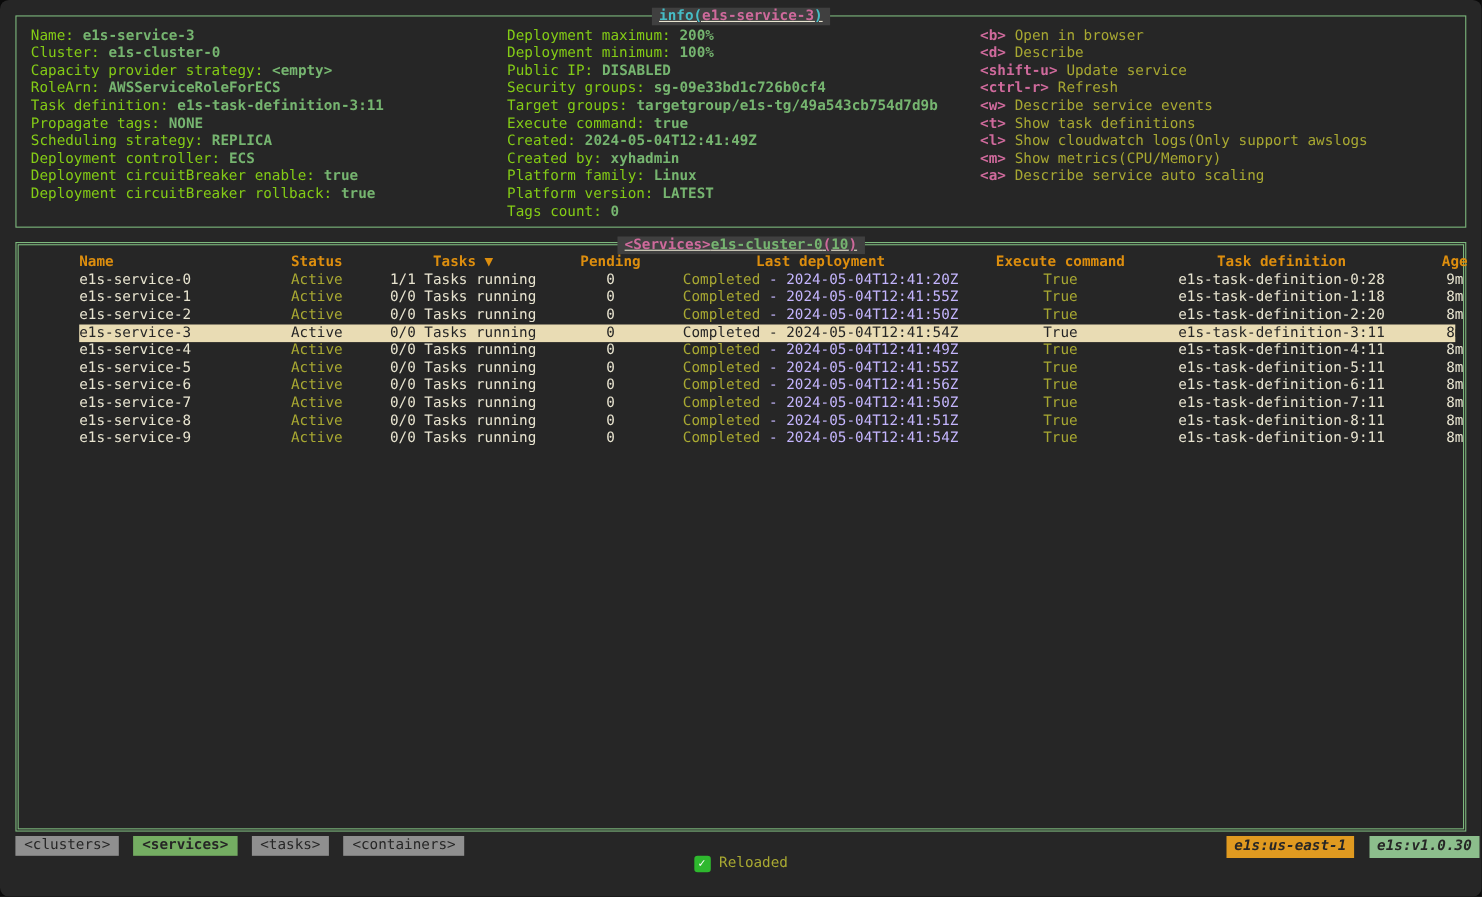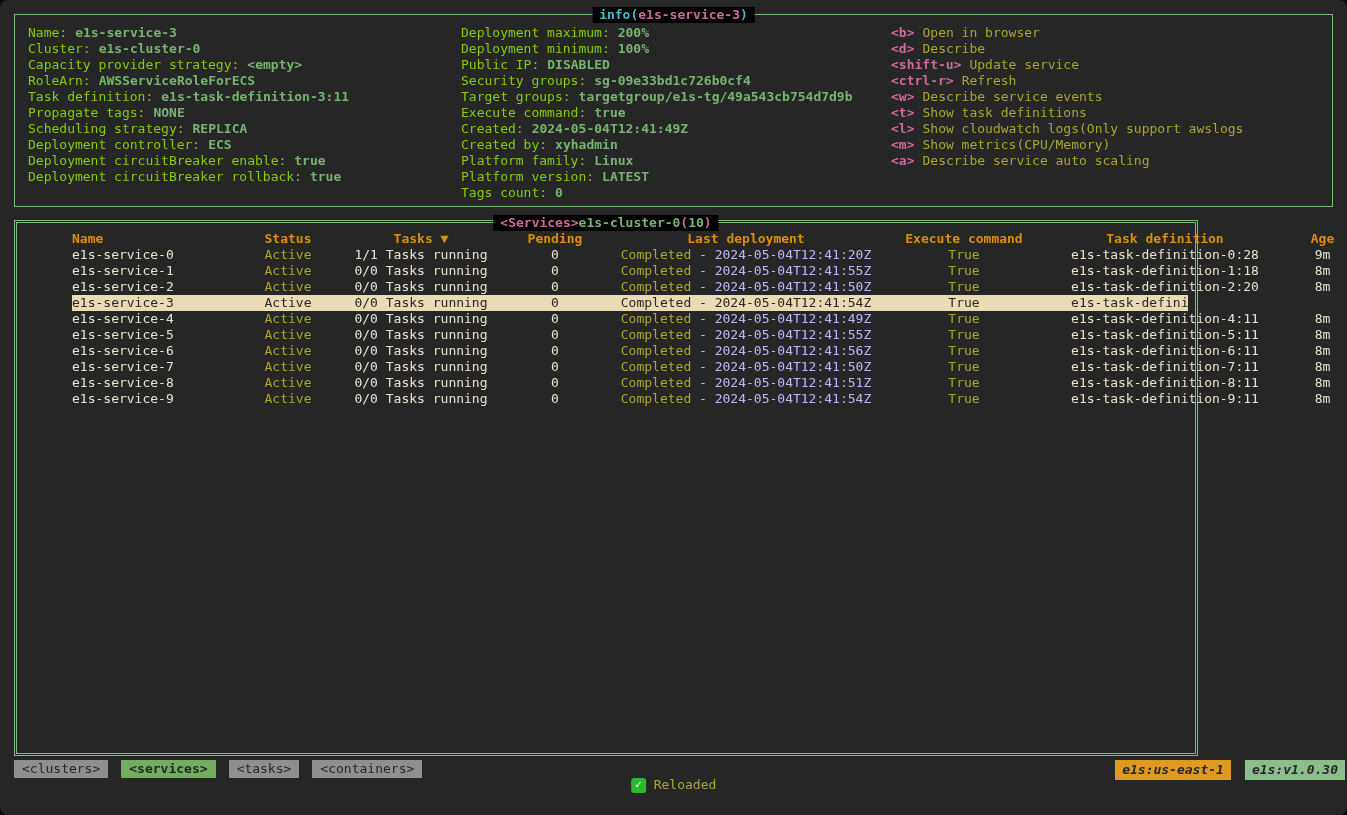--- a/index.html
+++ b/index.html
@@ -5,24 +5,24 @@
   * { box-sizing: border-box; margin: 0; padding: 0; }
   body { background: #0a0a0a; font-family: "DejaVu Sans Mono", "Liberation Mono", monospace; }
   .screen {
     position: relative; width: 1347px; height: 815px;
     background: #262626; border-radius: 8px; overflow: hidden;
     font-size: 13px; line-height: 16px; color: #e8e4d0;
   }
   
   .panel { position: absolute; border-color: #7db87d; }
   .info-panel { left: 14px; top: 14px; width: 1319px; height: 193px; border: 1px solid #7db87d; }
-  .services-panel { left: 14px; top: 220px; width: 1184px; height: 536px; border: 3px double #7db87d; }
+  .services-panel { left: 14px; top: 220px; width: 1319px; height: 536px; border: 3px double #7db87d; }
   .panel-title {
     position: absolute; top: -8px; left: 50%; transform: translateX(-50%);
-    background: #000000; padding: 0 7px; white-space: pre; font-weight: bold;
+    background: #404040; padding: 0 7px; white-space: pre; font-weight: bold; text-decoration: underline;
   }
   
   .info-grid { display: grid; grid-template-columns: 433px 430px auto; padding: 10px 0 0 13px; }
   .field, .hotkey { white-space: pre; height: 16px; }
   .label { color: #84cc16; }
   .value { color: #76b570; font-weight: bold; margin-left: 8px; }
   .key { color: #cf6a9c; font-weight: bold; }
   .desc { color: #a8a832; margin-left: 8px; }
   .cyan { color: #46bdc6; }
   .pink { color: #cf6a9c; font-weight: bold; }

